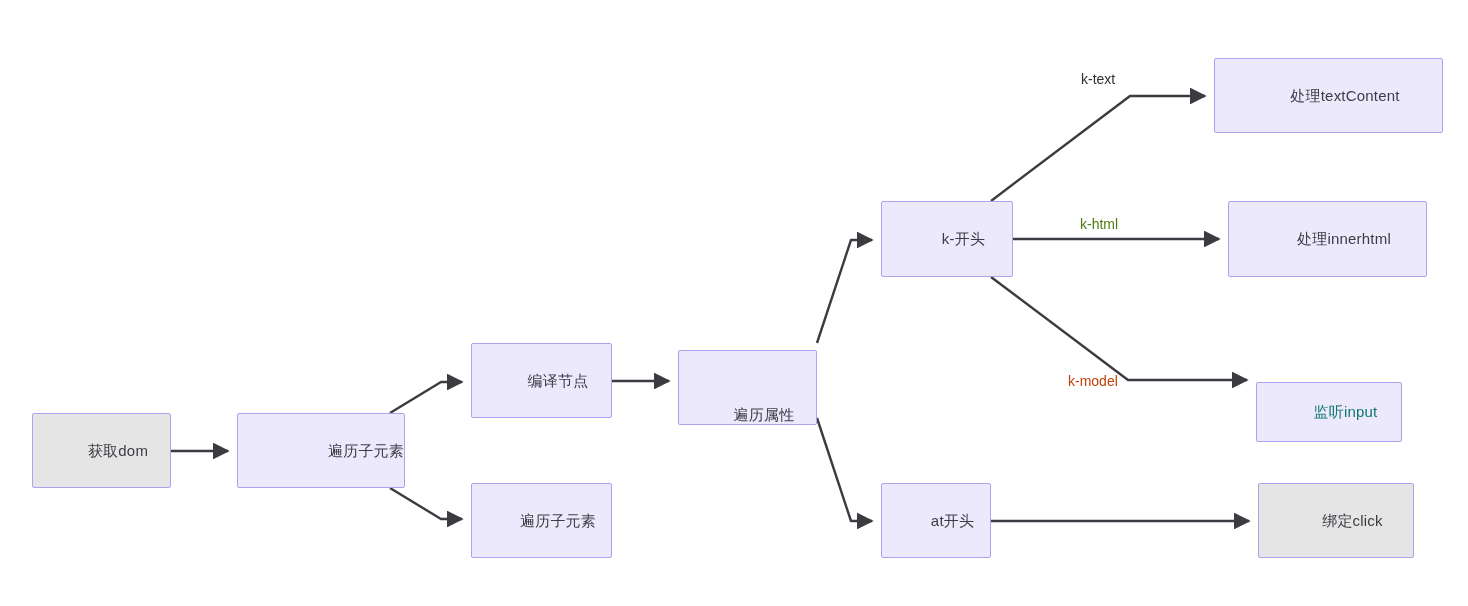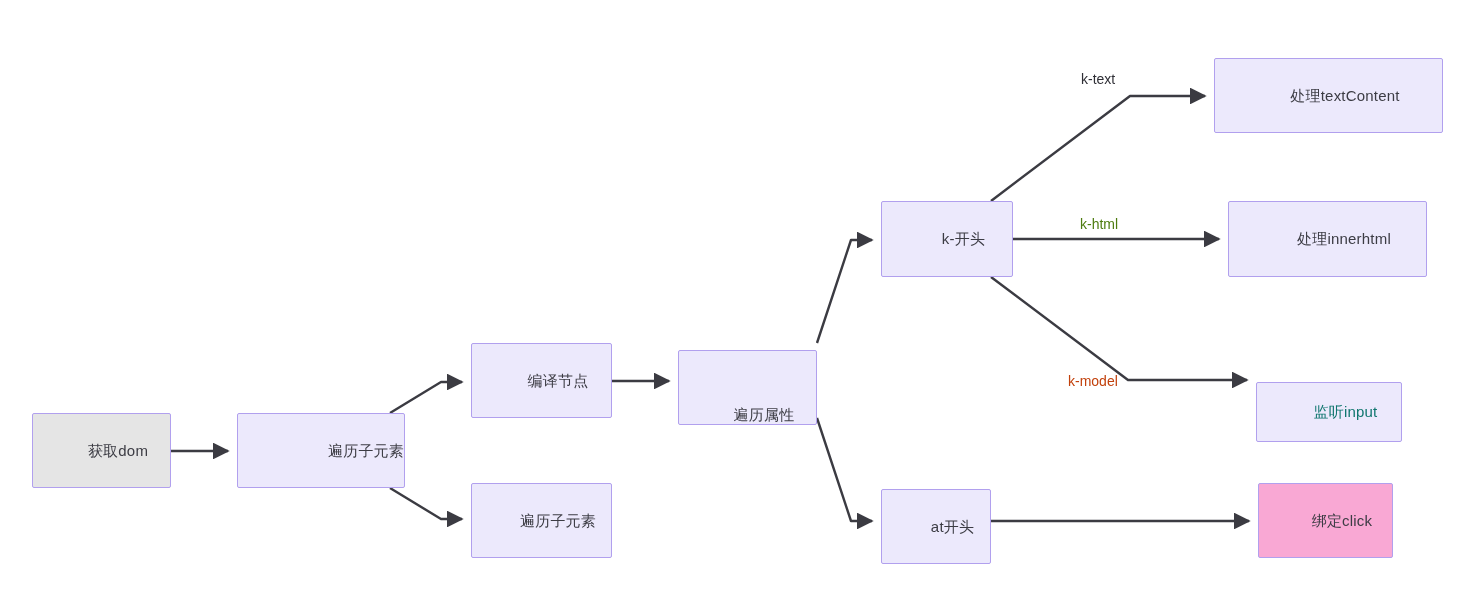--- a/index.html
+++ b/index.html
@@ -100,33 +100,33 @@
   </div>
   <div class="node" style="left: 471px; top: 483px; width: 141px; height: 75px; background: rgb(236, 233, 252); border-color: rgb(177, 160, 238); color: rgb(60, 60, 68);">
     <span>遍历子元素</span>
   </div>
   <div class="node" style="left: 678px; top: 350px; width: 139px; height: 75px; background: rgb(236, 233, 252); border-color: rgb(177, 160, 238); color: rgb(60, 60, 68); align-items: flex-end;">
     <span>遍历属性</span>
   </div>
   <div class="node" style="left: 881px; top: 201px; width: 132px; height: 76px; background: rgb(236, 233, 252); border-color: rgb(177, 160, 238); color: rgb(60, 60, 68);">
     <span>k-开头</span>
   </div>
-  <div class="node" style="left: 881px; top: 483px; width: 110px; height: 75px; background: rgb(236, 233, 252); border-color: rgb(177, 160, 238); color: rgb(60, 60, 68); margin-top: 6px;">
+  <div class="node" style="left: 881px; top: 483px; width: 110px; height: 75px; background: rgb(236, 233, 252); border-color: rgb(177, 160, 238); color: rgb(60, 60, 68);">
     <span>at开头</span>
   </div>
   <div class="node" style="left: 1214px; top: 58px; width: 229px; height: 75px; background: rgb(236, 233, 252); border-color: rgb(177, 160, 238); color: rgb(60, 60, 68);">
     <span>处理textContent</span>
   </div>
   <div class="node" style="left: 1228px; top: 201px; width: 199px; height: 76px; background: rgb(236, 233, 252); border-color: rgb(177, 160, 238); color: rgb(60, 60, 68); align-items: center;">
     <span>处理innerhtml</span>
   </div>
   <div class="node" style="left: 1256px; top: 342px; width: 146px; height: 60px; background: rgb(236, 233, 252); border-color: rgb(177, 160, 238); color: #0f766e; margin-top: 40px;">
     <span>监听input</span>
   </div>
-  <div class="node" style="left: 1258px; top: 483px; width: 135px; height: 75px; background: #f9a8d4; border-color: rgb(177, 160, 238); color: rgb(60, 60, 68);">
+  <div class="node" style="left: 1258px; top: 483px; width: 156px; height: 75px; background: #e5e5e5; border-color: rgb(177, 160, 238); color: rgb(60, 60, 68);">
     <span>绑定click</span>
   </div>
 
   <div class="edge-label" style="left: 1081px; top: 72px; color: rgb(47, 47, 54);">k-text</div>
   <div class="edge-label" style="left: 1080px; top: 217px; color: #4d7c0f;">k-html</div>
   <div class="edge-label" style="left: 1068px; top: 374px; color: #c2410c;">k-model</div>
 
 </div>
 
 </body></html>

